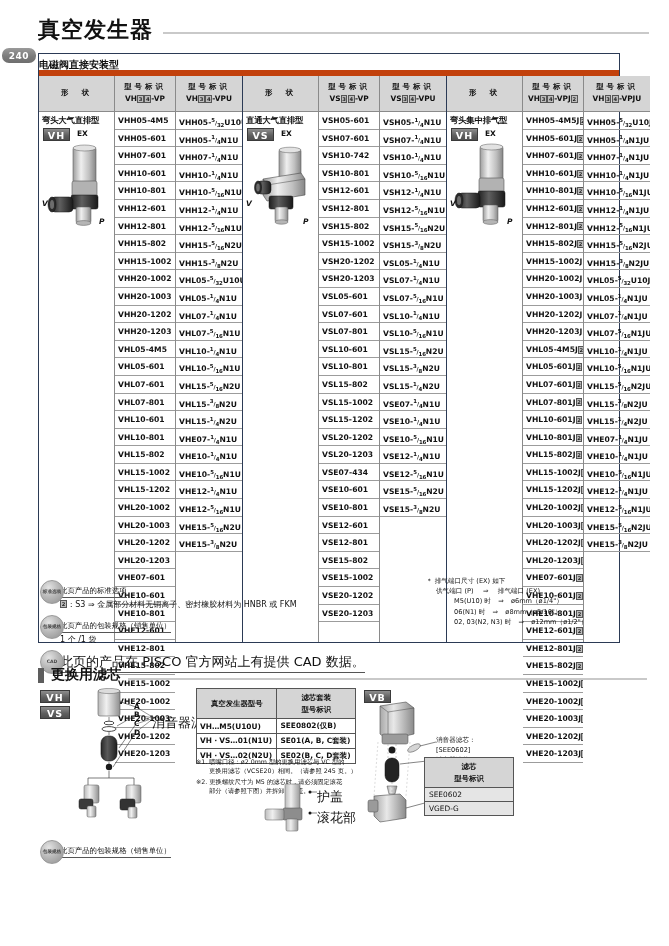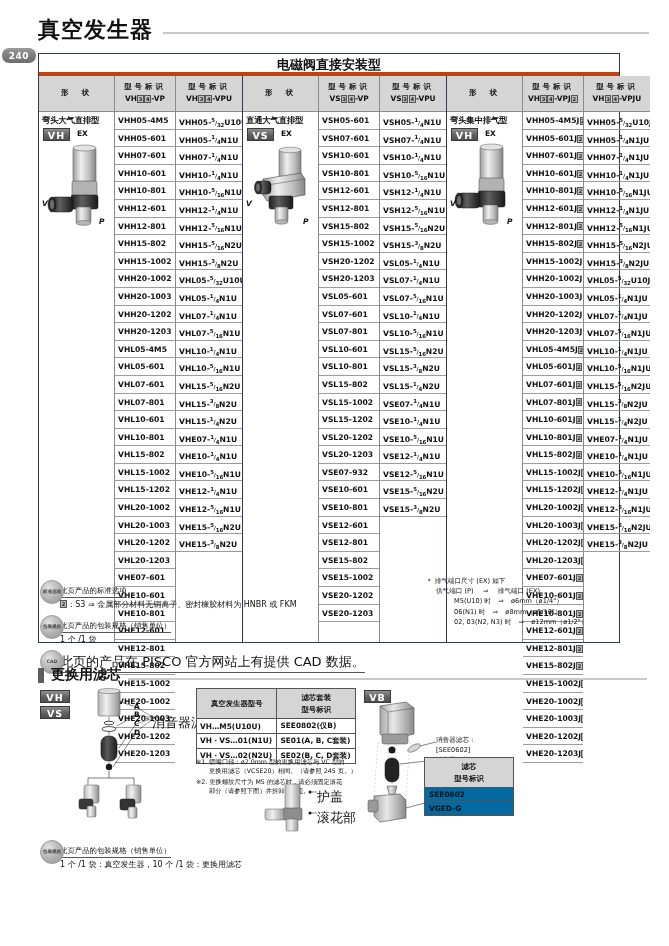--- a/index.html
+++ b/index.html
@@ -37,23 +37,23 @@
   .title-rule { flex: 1; height: 2px; background: #c9c9c9; margin-top: 6px; }
 
   
   .main-frame {
     position: absolute; left: 38px; top: 53px;
     width: 582px; height: 590px;
     border: 1.5px solid #2b3a55;
     background: #fff;
   }
   .band-title {
-    height: 22px; line-height: 22px; text-align: center;
-    font-size: 13px; font-weight: bold; color: #111;
-    border-bottom: 4px solid #c2410c;
+    height: 22px; line-height: 22px; text-align: left;
+    font-size: 10px; font-weight: bold; color: #111;
+    border-bottom: 6px solid #c2410c;
   }
   .frame-body { display: flex; height: 566px; justify-content: space-between; }
 
   .group { display: flex; }
   .group + .group { border-left: 1.5px solid #2b3a55; }
 
   .col { border-right: 1px solid #8a8a8a; }
   .col:last-child { border-right: none; }
 
   .col-shape  { width: 76px; }
@@ -182,28 +182,28 @@
   
   .cover-diagram { position: absolute; left: 255px; top: 782px; width: 95px; height: 62px; }
 
   
   .vb-badge { position: absolute; left: 364px; top: 686px; }
   .vb-diagram { position: absolute; left: 366px; top: 700px; width: 110px; height: 130px; }
   .vb-callout { position: absolute; font-size: 6.6px; color: #111; line-height: 1.45; white-space: nowrap; }
 
   .vbtable {
     position: absolute; left: 424px; top: 757px; width: 90px;
-    border: 1px solid #555; border-collapse: collapse; background: #0369a1;
+    border: 1px solid #555; border-collapse: collapse; background: #e5e5e5;
   }
   .vbtable th, .vbtable td {
     border: 1px solid #555; font-size: 7.4px; color: #111;
     padding: 2px 4px; white-space: nowrap;
   }
   .vbtable th { background: #d5d5d5; text-align: center; font-weight: bold; line-height: 1.5; height: 30px; }
-  .vbtable td { height: 14px; font-weight: bold; text-align: left; }
+  .vbtable td { height: 14px; font-weight: normal; text-align: left; }
 
   .bottom-note { position: absolute; left: 40px; top: 838px; width: 420px; }
 
   
   svg { display: block; }
 </style>
 </head>
 <body>
 
 <div id="page">
@@ -388,39 +388,39 @@
               </div>
             </div>
           </div>
           <div class="col col-model">
             <div class="hdr">
               <span class="l1">型号标识</span>
               <span class="l2">VS<span class="mk">3</span><span class="mk">4</span>-VP</span>
             </div>
             <div class="cell">VSH05-601</div>
             <div class="cell">VSH07-601</div>
-            <div class="cell">VSH10-601</div>
+            <div class="cell">VSH10-742</div>
             <div class="cell">VSH10-801</div>
             <div class="cell">VSH12-601</div>
             <div class="cell">VSH12-801</div>
             <div class="cell">VSH15-802</div>
             <div class="cell">VSH15-1002</div>
             <div class="cell">VSH20-1202</div>
             <div class="cell">VSH20-1203</div>
             <div class="cell">VSL05-601</div>
             <div class="cell">VSL07-601</div>
             <div class="cell">VSL07-801</div>
             <div class="cell">VSL10-601</div>
             <div class="cell">VSL10-801</div>
             <div class="cell">VSL15-802</div>
             <div class="cell">VSL15-1002</div>
             <div class="cell">VSL15-1202</div>
             <div class="cell">VSL20-1202</div>
             <div class="cell">VSL20-1203</div>
-            <div class="cell">VSE07-932</div>
+            <div class="cell">VSE07-434</div>
             <div class="cell">VSE10-601</div>
             <div class="cell">VSE10-801</div>
             <div class="cell">VSE12-601</div>
             <div class="cell">VSE12-801</div>
             <div class="cell">VSE15-802</div>
             <div class="cell">VSE15-1002</div>
             <div class="cell">VSE20-1202</div>
             <div class="cell">VSE20-1203</div>
             <div class="cell blank"></div>
             <div class="cell blank"></div>
@@ -813,17 +813,16 @@
         <tr>
           <td>VGED-G</td>
         </tr>
       </tbody>
   </table>
 
   <div class="bottom-note">
     <div class="note">
       <div class="note-icon">包装规格</div>
       <div class="note-l1">此页产品的包装规格（销售单位）</div>
-      <div class="note-l2">1 个 /1 袋：真空发生器，10 个 /1 袋：更换用滤芯</div>
     </div>
   </div>
 
 </div>
 
 </body></html>

